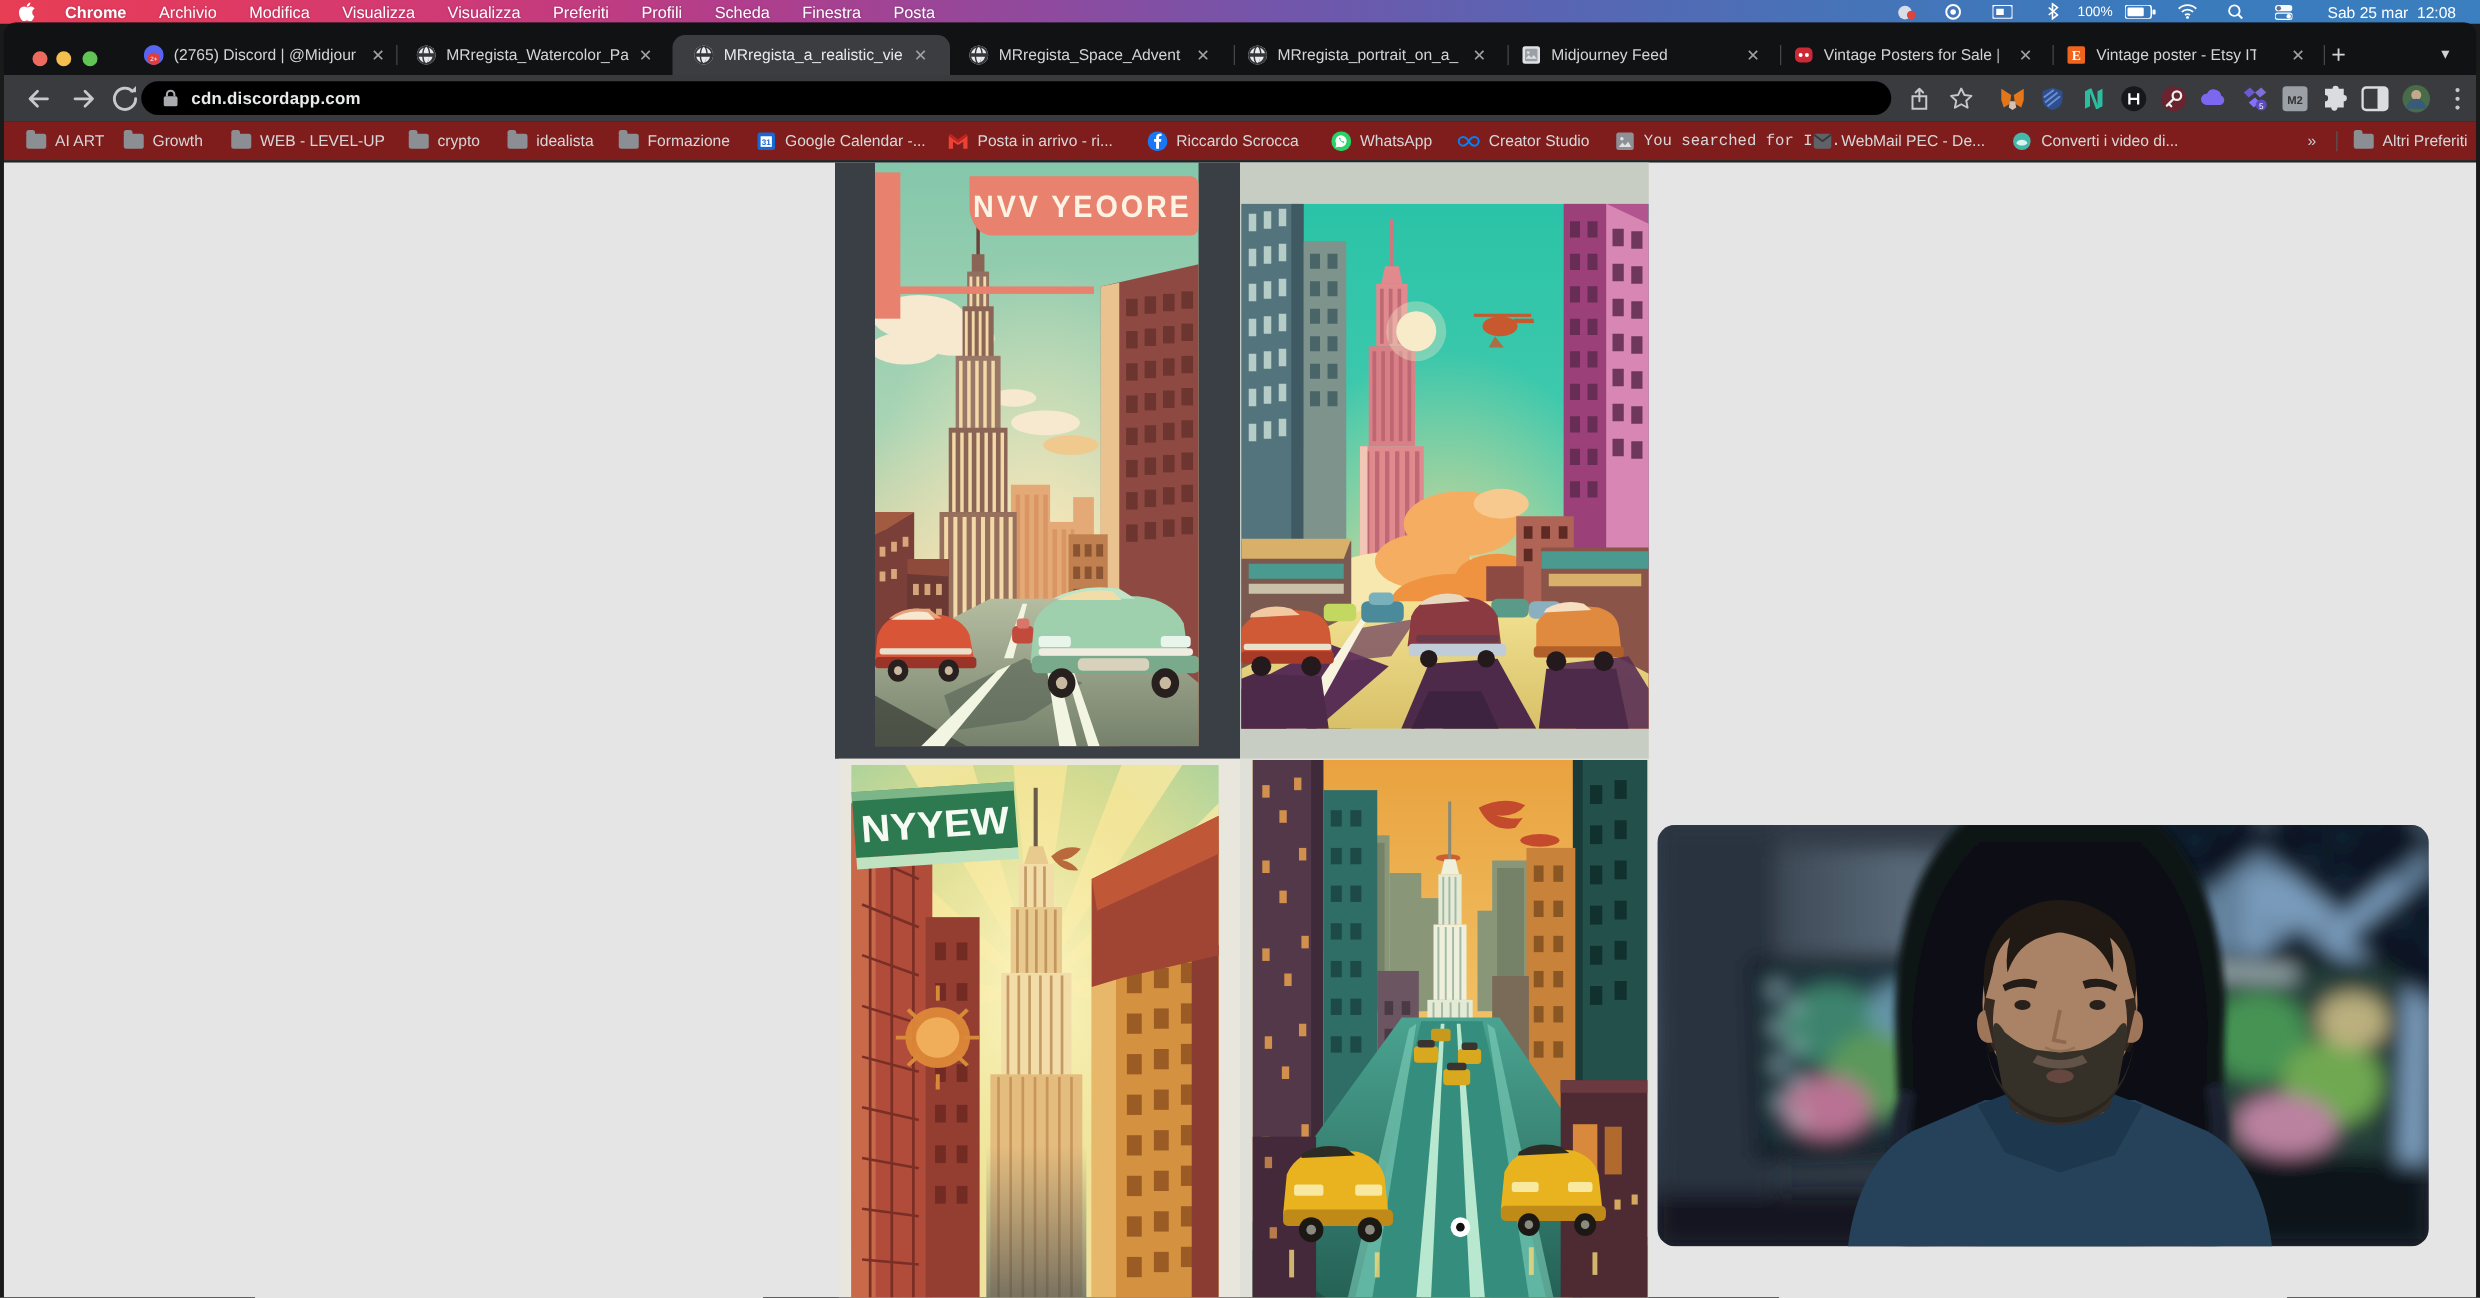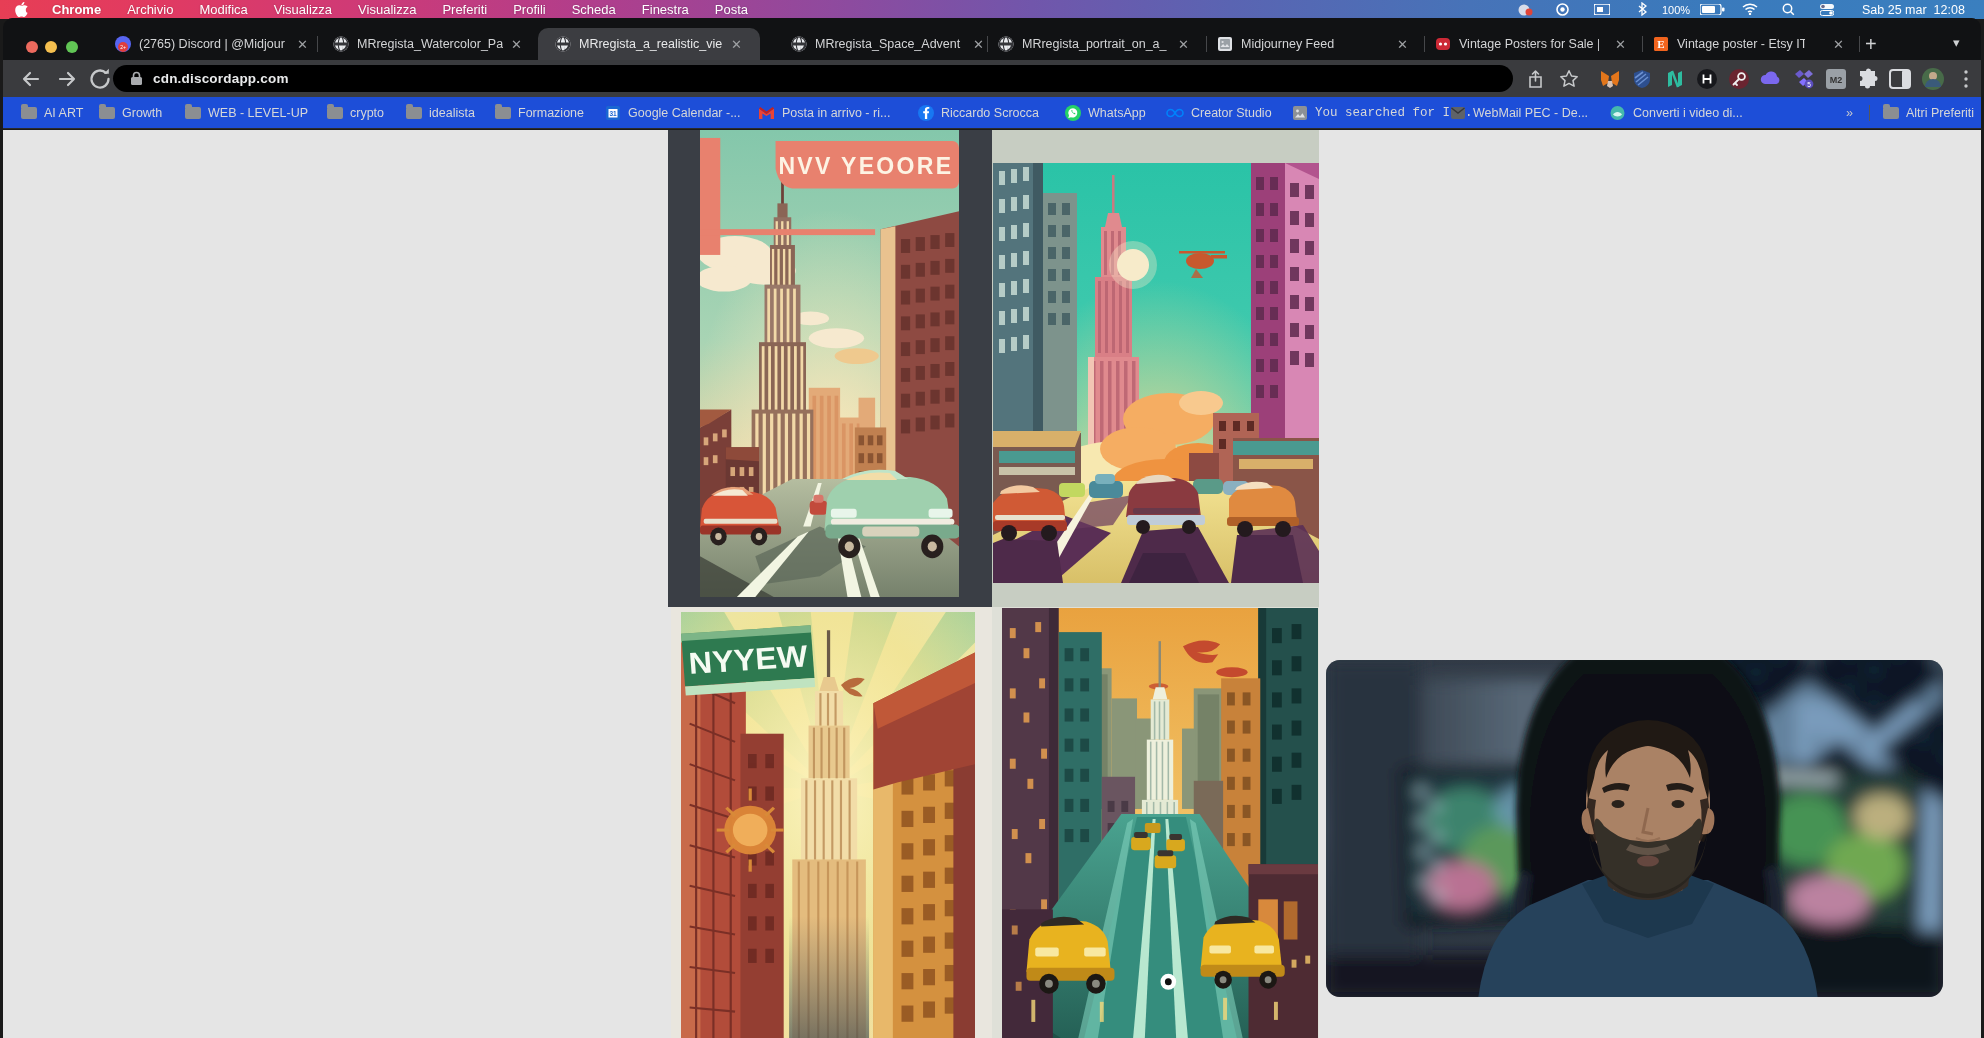--- a/index.html
+++ b/index.html
@@ -22,21 +22,21 @@
   .tab .ttl { white-space:nowrap; overflow:hidden; }
   .tab .x { color:#9fa1a4; font-size:13px; margin-left:8px; }
   .tabsep { position:absolute; top:18px; width:1px; height:16px; background:#46474a; }
   #activetab { position:absolute; left:535px; top:10px; width:222px; height:32px;
     background:#3c3d41; border-radius:10px 10px 0 0; }
   
   #toolbar { position:absolute; left:0; top:42px; width:1978px; height:37px; background:#3a3b3e; }
   #omni { position:absolute; left:110px; top:5px; width:1400px; height:27px; border-radius:14px; overflow:hidden; white-space:nowrap;
     background:#000000; color:#999b9e; font-size:13.5px; display:flex; align-items:center; }
   
-  #bookbar { position:absolute; left:0; top:79px; width:1978px; height:32px; background:#1d4ed8;
+  #bookbar { position:absolute; left:0; top:79px; width:1978px; height:32px; background:#7f1d1d;
     border-bottom:1px solid #2a2b2d; }
   .bm { position:absolute; top:0; height:32px; display:flex; align-items:center;
     color:#d6d7d8; font-size:12.5px; white-space:nowrap; }
   .fold { width:16px; height:12px; background:#8b8e92; border-radius:2px; position:relative; margin-right:7px; }
   .fold:before { content:""; position:absolute; left:0; top:-3px; width:7px; height:4px; background:#8b8e92; border-radius:2px 2px 0 0; }
   
   #content { position:absolute; left:0; top:112px; width:1978px; height:908px; background:#e5e5e5; }
 </style>
 </head>
 <body>
@@ -118,21 +118,21 @@
       <span class="x">✕</span>
   </div>
   <div class="tab" style="left:552px; width:190px; color:#e8e9ea;">
     <svg class="fav" viewBox="0 0 16 16">
         <circle cx="8" cy="8" r="7.6" fill="#e8eaed"></circle>
         <path d="M8 .4a7.6 7.6 0 100 15.2A7.6 7.6 0 008 .4zm0 1.2c.9 0 1.8 2 2.1 5h-4.2c.3-3 1.2-5 2.1-5zm-2 .5C5.3 3.2 4.9 4.7 4.8 6.6H2a6.4 6.4 0 014-4.5zm4 0a6.4 6.4 0 014 4.5h-2.8c-.1-1.9-.5-3.4-1.2-4.5zM2 9.4h2.8c.1 1.9.5 3.4 1.2 4.5a6.4 6.4 0 01-4-4.5zm8 0H13a6.4 6.4 0 01-4 4.5c.7-1.1 1.1-2.6 1-4.5zm-4.1 0h4.2c-.3 3-1.2 5-2.1 5-.9 0-1.8-2-2.1-5z" fill="#35363a"></path>
       </svg>
     <span class="ttl" style="width:144px;">MRregista_a_realistic_vie</span>
       <span class="x">✕</span>
   </div>
-  <div class="tab" style="left:788px; width:196px;">
+  <div class="tab" style="left:772px; width:196px;">
     <svg class="fav" viewBox="0 0 16 16">
         <circle cx="8" cy="8" r="7.6" fill="#e8eaed"></circle>
         <path d="M8 .4a7.6 7.6 0 100 15.2A7.6 7.6 0 008 .4zm0 1.2c.9 0 1.8 2 2.1 5h-4.2c.3-3 1.2-5 2.1-5zm-2 .5C5.3 3.2 4.9 4.7 4.8 6.6H2a6.4 6.4 0 014-4.5zm4 0a6.4 6.4 0 014 4.5h-2.8c-.1-1.9-.5-3.4-1.2-4.5zM2 9.4h2.8c.1 1.9.5 3.4 1.2 4.5a6.4 6.4 0 01-4-4.5zm8 0H13a6.4 6.4 0 01-4 4.5c.7-1.1 1.1-2.6 1-4.5zm-4.1 0h4.2c-.3 3-1.2 5-2.1 5-.9 0-1.8-2-2.1-5z" fill="#35363a"></path>
       </svg>
     <span class="ttl" style="width:150px;">MRregista_Space_Advent</span>
       <span class="x">✕</span>
   </div>
   <div class="tabsep" style="left:984px;"></div>
   <div class="tab" style="left:995px; width:196px;">
     <svg class="fav" viewBox="0 0 16 16">

